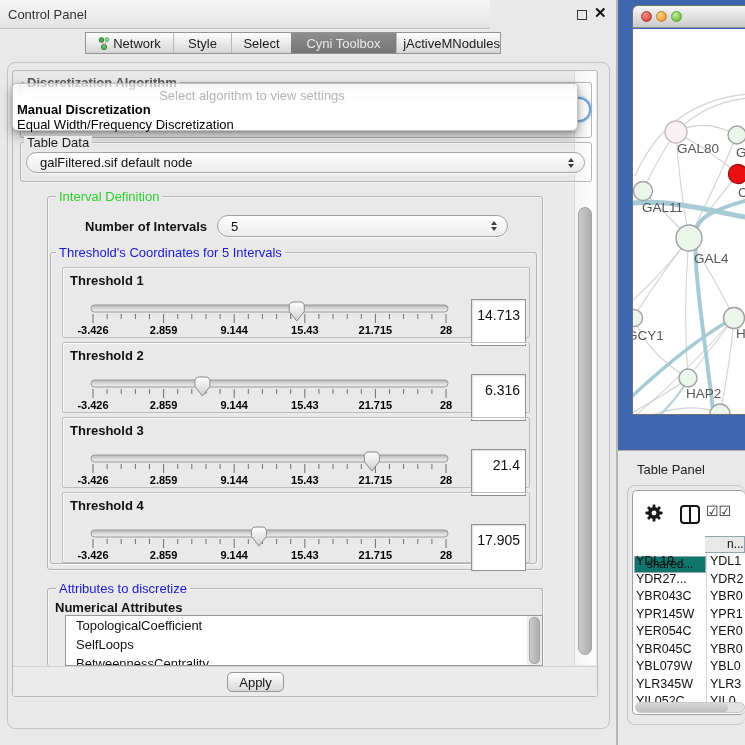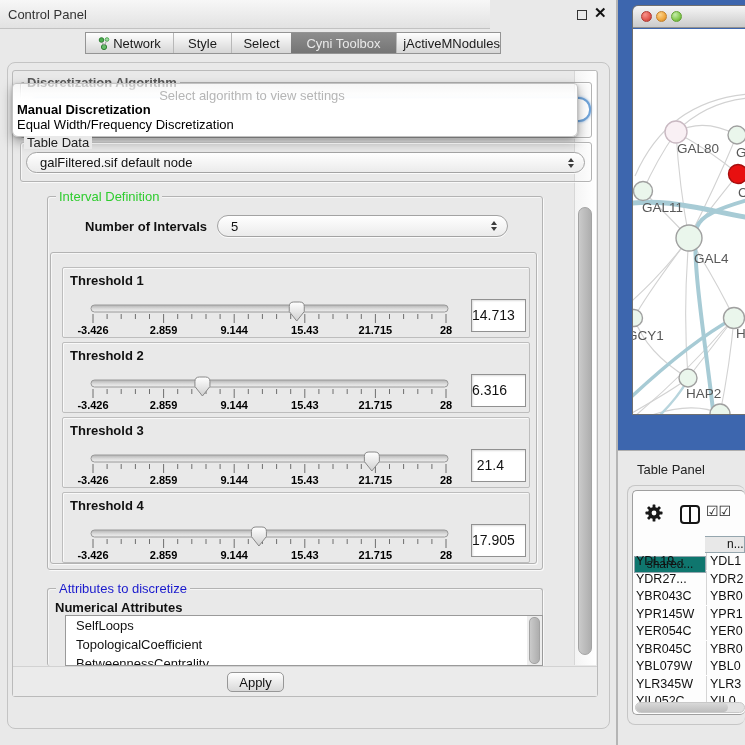--- a/index.html
+++ b/index.html
@@ -20,28 +20,28 @@
 .grp{position:absolute;border:1px solid #b3b3b3;border-radius:3px;box-shadow:1px 1px 0 rgba(255,255,255,.7), inset 1px 1px 0 rgba(255,255,255,.6)}
 .grp-title{position:absolute;background:#e9e9e9;padding:0 3px;line-height:13px}
 
 .combo{position:absolute;border:1px solid #a3a3a3;border-radius:11px;background:linear-gradient(#ffffff,#ebebeb);box-shadow:0 1px 0 rgba(255,255,255,.8)}
 .combo .cv{position:absolute;left:13px;top:0;bottom:0;display:flex;align-items:center}
 .spin{position:absolute;right:10px;top:50%;transform:translateY(-50%);display:flex;flex-direction:column;gap:2px}
 .spin i{display:block;width:0;height:0;border-left:3.5px solid transparent;border-right:3.5px solid transparent}
 .spin .up{border-bottom:4px solid #3c3c3c}
 .spin .dn{border-top:4px solid #3c3c3c}
 
-.popup{position:absolute;left:12px;top:83px;width:566px;height:54px;border:1px solid #c2c2c2;border-radius:4px 4px 6px 6px;background:linear-gradient(rgba(255,255,255,.60) 0px, rgba(255,255,255,.88) 9px, #ffffff 15px);box-shadow:0 5px 12px rgba(0,0,0,.35),0 1px 3px rgba(0,0,0,.18)}
+.popup{position:absolute;left:12px;top:83px;width:566px;height:48px;border:1px solid #c2c2c2;border-radius:4px 4px 6px 6px;background:linear-gradient(rgba(255,255,255,.60) 0px, rgba(255,255,255,.88) 9px, #ffffff 15px);box-shadow:0 5px 12px rgba(0,0,0,.35),0 1px 3px rgba(0,0,0,.18)}
 .popup .prompt{position:absolute;left:0;top:4px;width:478px;text-align:center;color:#b5b5b5}
 .popup .it1{position:absolute;left:4px;top:18px;font-weight:bold;color:#000}
 .popup .it2{position:absolute;left:4px;top:33px;color:#000}
 
 .thr-box{position:absolute;left:62px;width:468px;height:71px;border:1px solid #bdbdbd;border-radius:2px;box-shadow:inset 1px 1px 0 rgba(255,255,255,.7)}
 .thr-label{position:absolute;left:7px;top:5px;font-weight:bold}
-.thr-val{position:absolute;left:408px;top:31px;width:55px;height:33px;background:#fff;border:1px solid #919191;box-shadow:inset 1px 1px 2px rgba(0,0,0,.14);font-size:14px;text-align:right;padding-right:21px;line-height:31px}
+.thr-val{position:absolute;left:408px;top:31px;width:55px;height:47px;background:#fff;border:1px solid #919191;box-shadow:inset 1px 1px 2px rgba(0,0,0,.14);font-size:14px;text-align:right;padding-right:5px;line-height:31px}
 
 .listbox{position:absolute;background:#fff;border:1px solid #9a9a9a}
 .listbox .li{padding-left:10px;height:19px;line-height:19px}
 
 .btn{position:absolute;border:1px solid #979797;border-radius:5px;background:linear-gradient(#ffffff,#d9d9d9);text-align:center}
 
 .sb-track-v{position:absolute;background:linear-gradient(to right,#f4f4f4,#ffffff);border-left:1px solid #d7d7d7}
 .sb-thumb{position:absolute;border-radius:7px;background:linear-gradient(to right,#cacaca,#aeaeae);border:1px solid #a3a3a3}
 
 .tp-hcell{position:absolute;border:1px solid #95a6ae;font-size:12px;text-align:center;line-height:15px;overflow:hidden}
@@ -108,20 +108,21 @@
   <div style="position:absolute;left:85px;top:219px;font-weight:bold">Number of Intervals</div>
   <div class="combo" style="left:217px;top:215px;width:291px;height:22px">
     <span class="cv">5</span>
     <span class="spin">
         <i class="up"></i>
         <i class="dn"></i>
       </span>
   </div>
 
   <div class="grp" style="left:50px;top:252px;width:487px;height:312px"></div>
+  <div class="grp-title" style="left:56px;top:246px;color:#1a1acd">Threshold's Coordinates for 5 Intervals</div>
   <div id="thresholds">
       <div class="thr-box" style="top: 267px;"><div class="thr-label">Threshold 1</div><svg width="466" height="69">
           <defs>
             <linearGradient id="tg0" x1="0" y1="0" x2="0" y2="1">
               <stop offset="0" stop-color="#b3b3b3"></stop>
               <stop offset=".55" stop-color="#dcdcdc"></stop>
               <stop offset="1" stop-color="#f0f0f0"></stop>
             </linearGradient>
             <linearGradient id="th0" x1="0" y1="0" x2="0" y2="1">
               <stop offset="0" stop-color="#ffffff"></stop>
@@ -303,22 +304,22 @@
           <text x="312.4" y="66" text-anchor="middle" font-size="11" font-weight="bold" fill="#000">21.715</text>
           <text x="383.0" y="66" text-anchor="middle" font-size="11" font-weight="bold" fill="#000">28</text>
           <path d="M 188.40752879781073 38.5 q 0 -4.5 4.5 -4.5 h 6 q 4.5 0 4.5 4.5 v 5 l -7.5 9.5 l -7.5 -9.5 z" fill="url(#th3)" stroke="#888888"></path>
         </svg><div class="thr-val">17.905</div></div>
     </div>
 
   <div class="grp" style="left:47px;top:588px;width:496px;height:78px;border-bottom:none"></div>
   <div class="grp-title" style="left:56px;top:582px;color:#1a1acd">Attributes to discretize</div>
   <div style="position:absolute;left:55px;top:600px;font-weight:bold">Numerical Attributes</div>
   <div class="listbox" id="attr-list" style="left:65px;top:615px;width:478px;height:51px;overflow:hidden">
+      <div class="li">TopologicalCoefficient</div>
       <div class="li">SelfLoops</div>
-      <div class="li">TopologicalCoefficient</div>
       <div class="li">BetweennessCentrality</div>
     </div>
   <div style="position:absolute;left:527px;top:616px;width:15px;height:49px;background:#ededed"></div>
   <div class="sb-thumb" style="left:529px;top:617px;width:11px;height:47px;border-radius:5px"></div>
 
   <div style="position:absolute;left:13px;top:666px;width:584px;height:30px;background:#ebebeb;border-top:1px solid #d2d2d2"></div>
   <div class="btn" style="left:227px;top:672px;width:57px;height:20px;line-height:19px">Apply</div>
 
 
   <div style="position:absolute;left:616px;top:0;width:2px;height:745px;background:#b5b5b5"></div>

